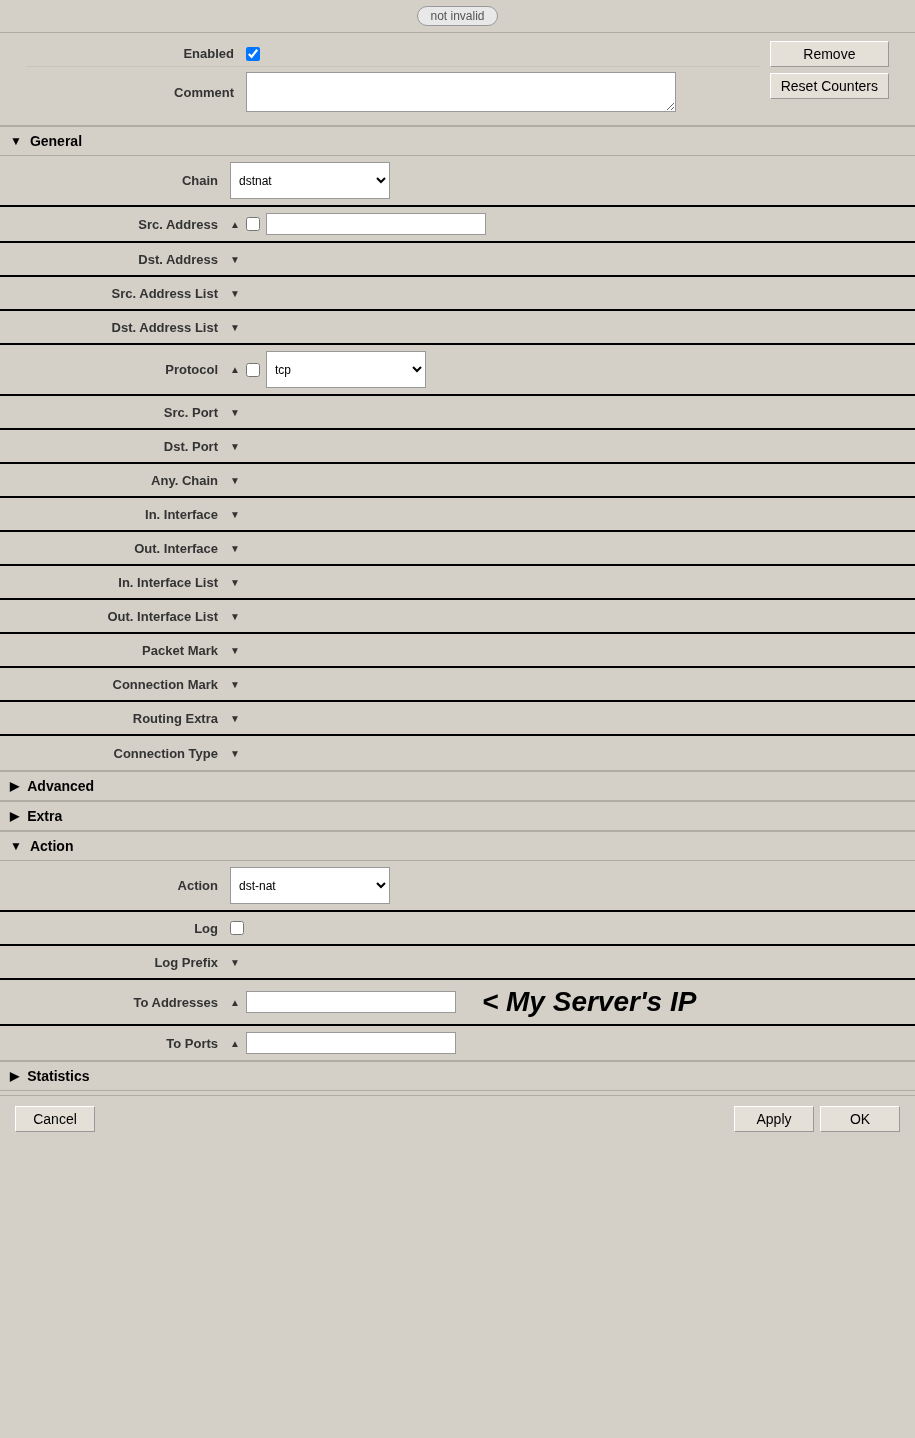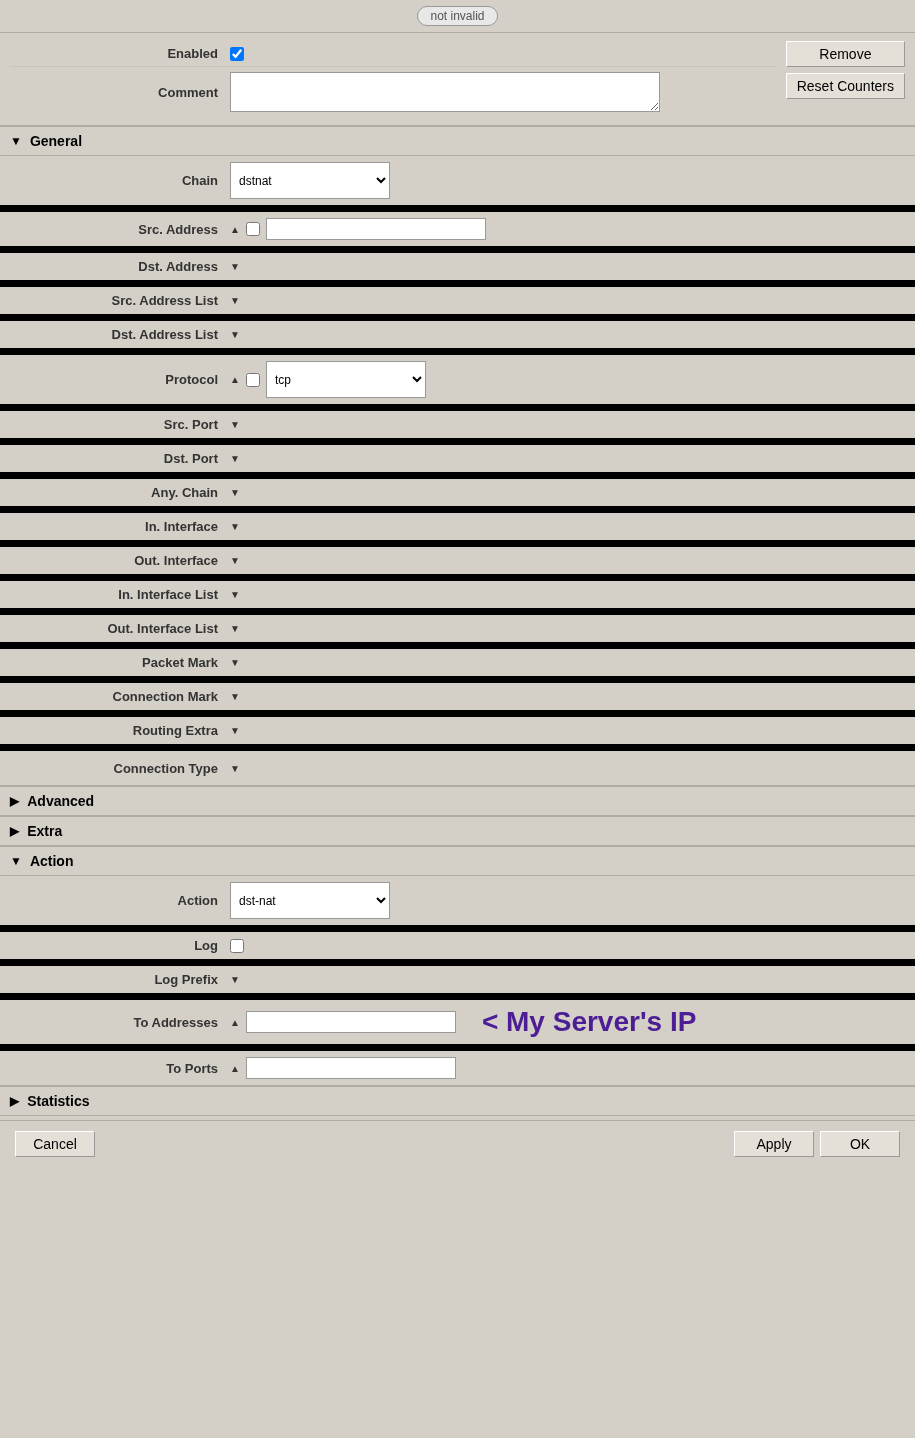--- a/index.html
+++ b/index.html
@@ -25,21 +25,21 @@
       border: 1px solid #999;
       border-radius: 10px;
       padding: 2px 12px;
       font-size: 12px;
       color: #555;
     }
 
     .header-row {
       display: flex;
       align-items: flex-start;
-      padding: 8px 10px;
+      padding: 8px 26px;
       border-bottom: 1px solid #b0aca4;
     }
 
     .header-fields {
       flex: 1;
     }
 
     .field-row {
       display: flex;
       align-items: center;
@@ -124,21 +124,21 @@
 
     .section-content {
       background: #d4d0c8;
       border-bottom: 1px solid #b0aca4;
     }
 
     .form-row {
       display: flex;
       align-items: center;
       padding: 6px 10px;
-      border-bottom: 7px solid #000000;
+      border-bottom: 2px solid #000000;
       min-height: 34px;
     }
 
     .form-row:last-child {
       border-bottom: none;
     }
 
     .form-label {
       width: 220px;
       text-align: right;
@@ -164,22 +164,23 @@
     .annotation-text {
       font-size: 28px;
       font-weight: bold;
       color: #333;
       margin-left: 20px;
     }
 
     .annotation-text-small {
       font-size: 28px;
       font-weight: bold;
-      color: #4c1d95;
+      color: #000000;
       margin-left: 20px;
+      font-style: italic;
     }
 
     select {
       min-width: 160px;
       height: 37px;
     }
 
     input[type="text"] {
       height: 22px;
     }

